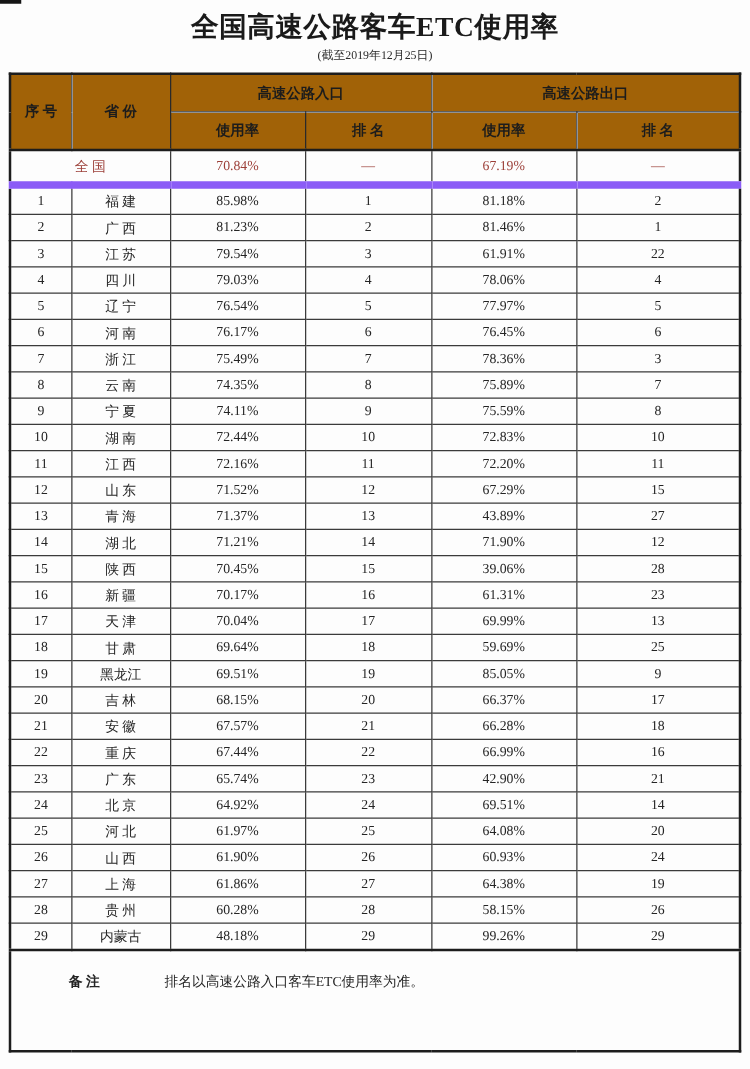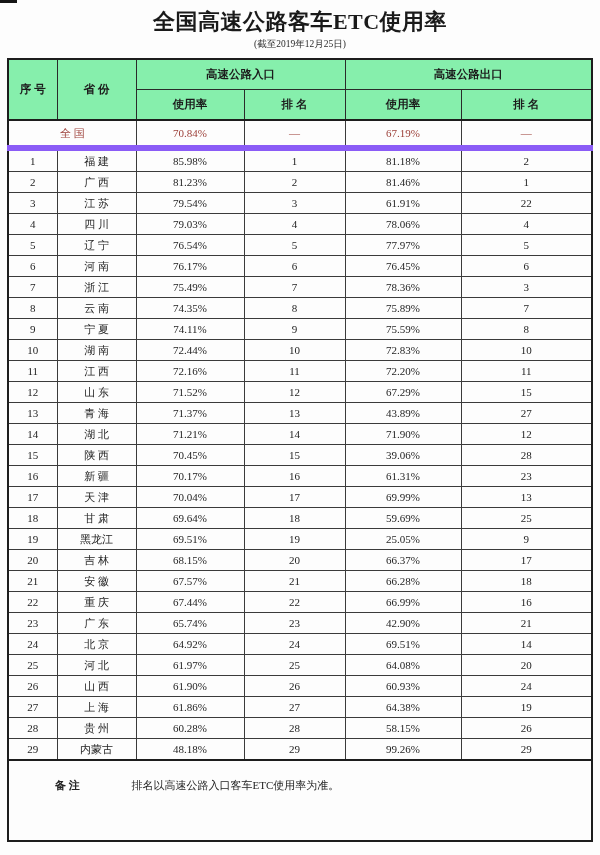--- a/index.html
+++ b/index.html
@@ -38,21 +38,21 @@
   }
   .etc-table th, .etc-table td {
     border: 1px solid #3b3b3b;
     text-align: center;
     vertical-align: middle;
     padding: 0;
     overflow: hidden;
     white-space: nowrap;
   }
   .etc-table thead th {
-    background: #86efac;
+    background: #a16207;
     font-size: 11.5px;
     font-weight: bold;
     color: #1c1c1c;
     height: 29px;
     border-color: #2a2a2a;
   }
   .etc-table thead { border-bottom: 2px solid #1d1d1d; }
   .etc-table tbody td {
     font-size: 11px;
     height: 20px;
@@ -255,21 +255,21 @@
         <td>69.64%</td>
         <td>18</td>
         <td>59.69%</td>
         <td>25</td>
       </tr>
       <tr>
         <td>19</td>
         <td>黑龙江</td>
         <td>69.51%</td>
         <td>19</td>
-        <td>25.05%</td>
+        <td>85.05%</td>
         <td>9</td>
       </tr>
       <tr>
         <td>20</td>
         <td>吉 林</td>
         <td>68.15%</td>
         <td>20</td>
         <td>66.37%</td>
         <td>17</td>
       </tr>

